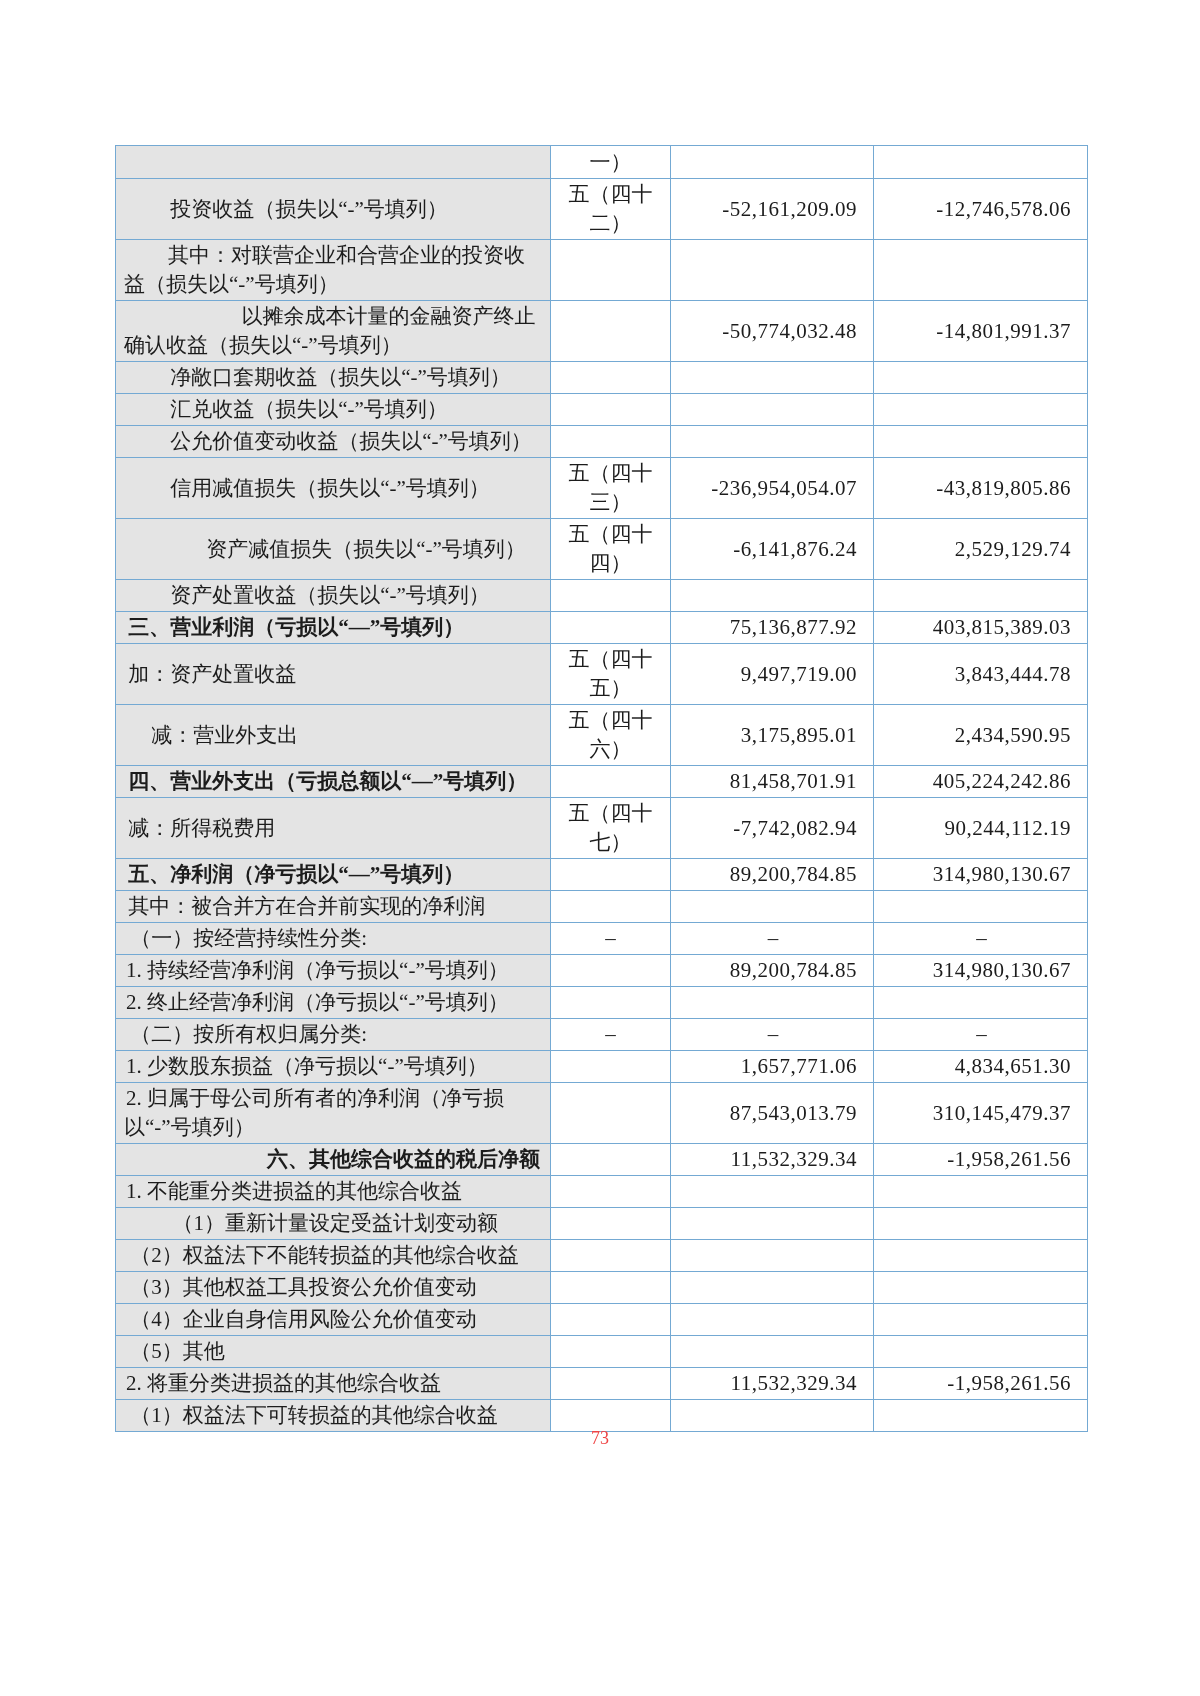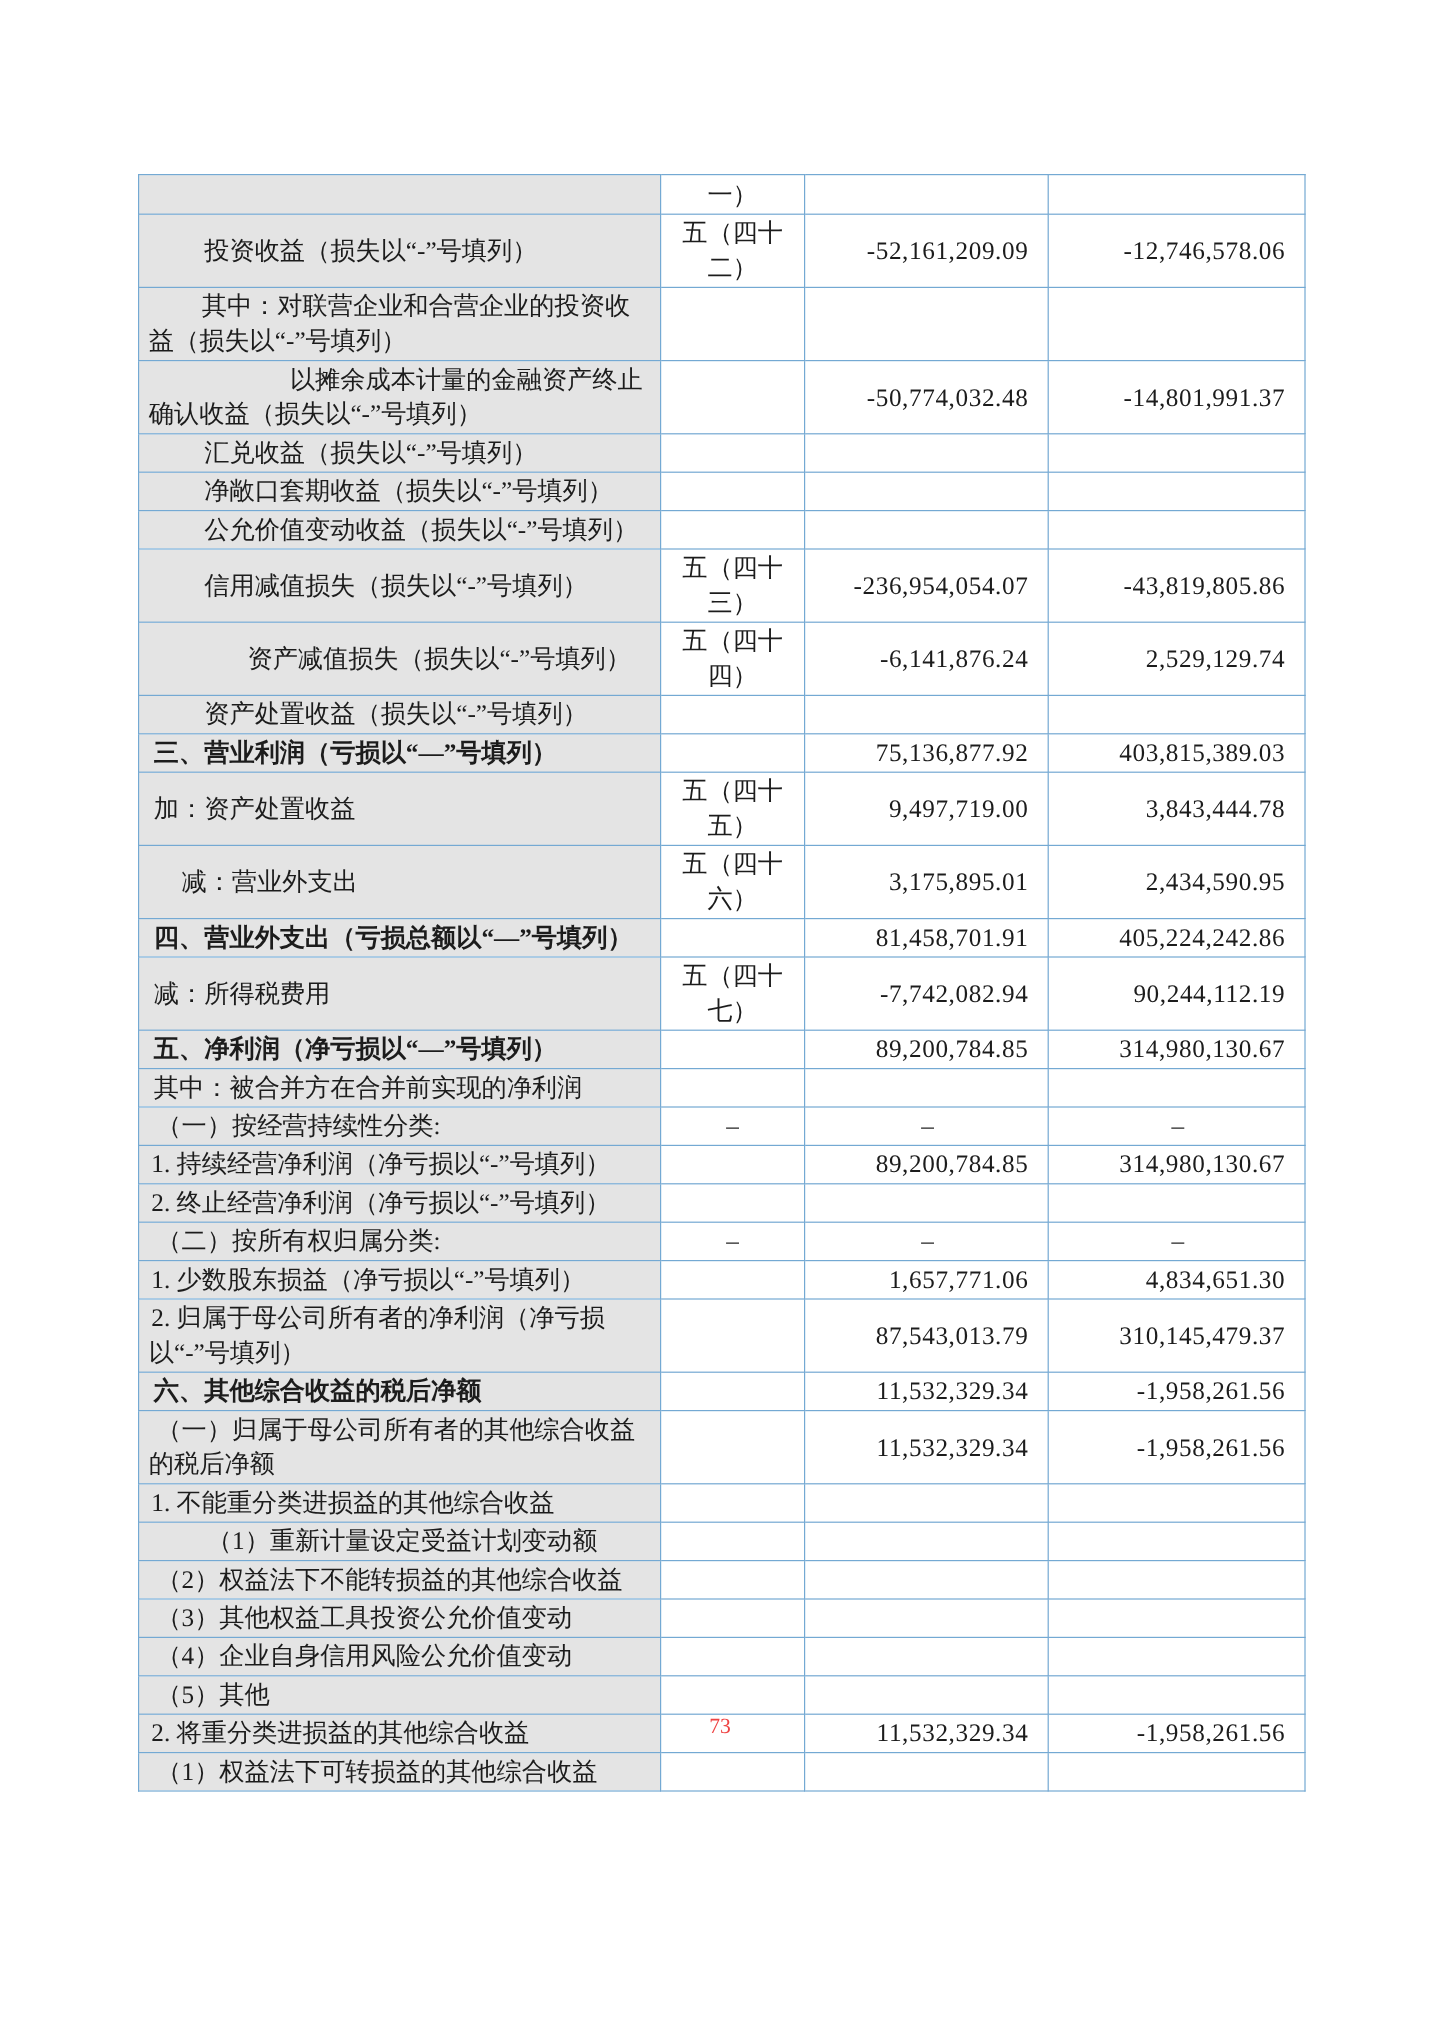--- a/index.html
+++ b/index.html
@@ -103,27 +103,27 @@
           <td class="amount"></td>
           <td class="amount"></td>
         </tr>
         <tr>
           <td class="item" style="text-indent: 5.6em;">以摊余成本计量的金融资产终止确认收益（损失以“-”号填列）</td>
           <td class="note"></td>
           <td class="amount">-50,774,032.48</td>
           <td class="amount">-14,801,991.37</td>
         </tr>
         <tr>
+          <td class="item" style="text-indent: 2.2em;">净敞口套期收益（损失以“-”号填列）</td>
+          <td class="note"></td>
+          <td class="amount"></td>
+          <td class="amount"></td>
+        </tr>
+        <tr>
           <td class="item" style="text-indent: 2.2em;">汇兑收益（损失以“-”号填列）</td>
-          <td class="note"></td>
-          <td class="amount"></td>
-          <td class="amount"></td>
-        </tr>
-        <tr>
-          <td class="item" style="text-indent: 2.2em;">净敞口套期收益（损失以“-”号填列）</td>
           <td class="note"></td>
           <td class="amount"></td>
           <td class="amount"></td>
         </tr>
         <tr>
           <td class="item" style="text-indent: 2.2em;">公允价值变动收益（损失以“-”号填列）</td>
           <td class="note"></td>
           <td class="amount"></td>
           <td class="amount"></td>
         </tr>
@@ -217,27 +217,21 @@
           <td class="amount">1,657,771.06</td>
           <td class="amount">4,834,651.30</td>
         </tr>
         <tr>
           <td class="item" style="text-indent: 0.1em;">2. 归属于母公司所有者的净利润（净亏损以“-”号填列）</td>
           <td class="note"></td>
           <td class="amount">87,543,013.79</td>
           <td class="amount">310,145,479.37</td>
         </tr>
         <tr class="bold">
-          <td class="item" style="text-indent: 0.2em;">六、其他综合收益的税后净额</td>
-          <td class="note"></td>
-          <td class="amount">11,532,329.34</td>
-          <td class="amount">-1,958,261.56</td>
-        </tr>
-        <tr>
-          <td class="item" style="text-indent: 0.3em;">（一）归属于母公司所有者的其他综合收益的税后净额</td>
+          <td class="item" style="text-indent: 0.2em; text-align: right;">六、其他综合收益的税后净额</td>
           <td class="note"></td>
           <td class="amount">11,532,329.34</td>
           <td class="amount">-1,958,261.56</td>
         </tr>
         <tr>
           <td class="item" style="text-indent: 0.1em;">1. 不能重分类进损益的其他综合收益</td>
           <td class="note"></td>
           <td class="amount"></td>
           <td class="amount"></td>
         </tr>

